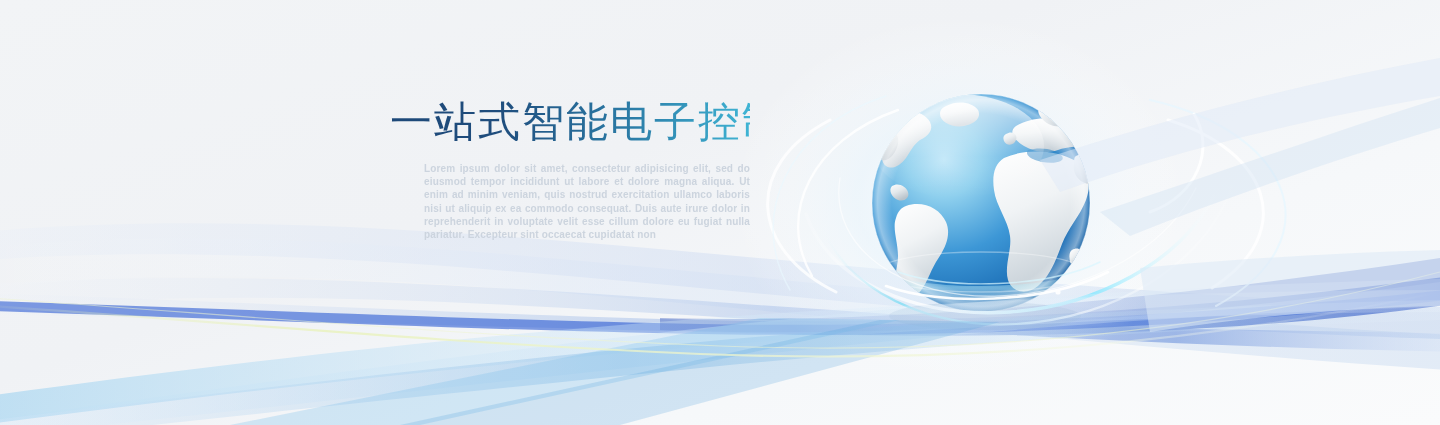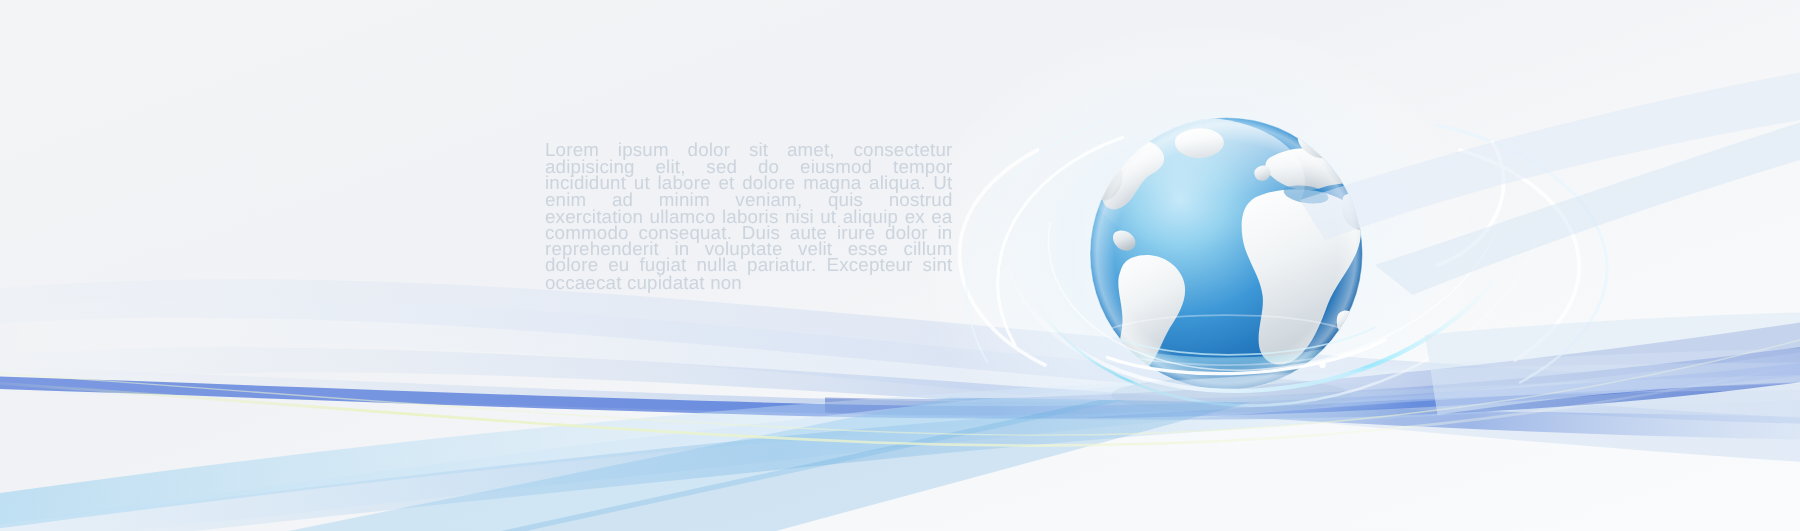--- a/index.html
+++ b/index.html
@@ -43,27 +43,28 @@
   }
   #headline-line-2 {
     margin-top:4px;
     text-align:right;
     background:linear-gradient(90deg,#23517f 0%,#2a6b98 35%,#34a0c4 72%,#3fc6e8 100%);
     -webkit-background-clip:text; background-clip:text;
     color:transparent; -webkit-text-fill-color:transparent;
   }
   #body-copy {
     margin-top:16px;
-    margin-left:46px;
+    margin-left:34px;
     width:326px;
-    font-size:15px;
+    font-size:10px;
     line-height:13.2px;
     text-align:justify;
     color:#ccd4de;
     letter-spacing:0.15px;
+    font-weight:bold;
   }
 </style>
 </head>
 <body>
 
 <div id="banner">
 
   <div class="layer">
     <svg viewBox="0 0 1440 425" preserveAspectRatio="none">
       <defs>
@@ -293,16 +294,17 @@
       <path d="M-40,296 C200,312 460,336 720,346 C980,356 1220,330 1440,272" fill="none" stroke="#eef4d2" stroke-width="1.1" opacity="0.55"></path>
 
       <path d="M1040,160 C1160,120 1300,84 1440,58 L1440,96 C1300,120 1170,152 1060,192 Z" fill="#dfeaf7" opacity="0.5"></path>
       <path d="M1100,212 C1220,172 1340,130 1440,98 L1440,128 C1340,158 1230,196 1130,236 Z" fill="#cfe0f2" opacity="0.4"></path>
 
       <path d="M1140,268 C1240,258 1360,252 1440,250 L1440,306 C1340,308 1240,318 1150,332 Z" fill="#dce9f6" opacity="0.55"></path>
     </svg>
   </div>
 
   <div id="text-block">
+    <div class="headline" id="headline-line-1">一站式智能电子控制</div>
     <p id="body-copy">Lorem ipsum dolor sit amet, consectetur adipisicing elit, sed do eiusmod tempor incididunt ut labore et dolore magna aliqua. Ut enim ad minim veniam, quis nostrud exercitation ullamco laboris nisi ut aliquip ex ea commodo consequat. Duis aute irure dolor in reprehenderit in voluptate velit esse cillum dolore eu fugiat nulla pariatur. Excepteur sint occaecat cupidatat non</p>
   </div>
 
 </div>
 
 </body></html>

